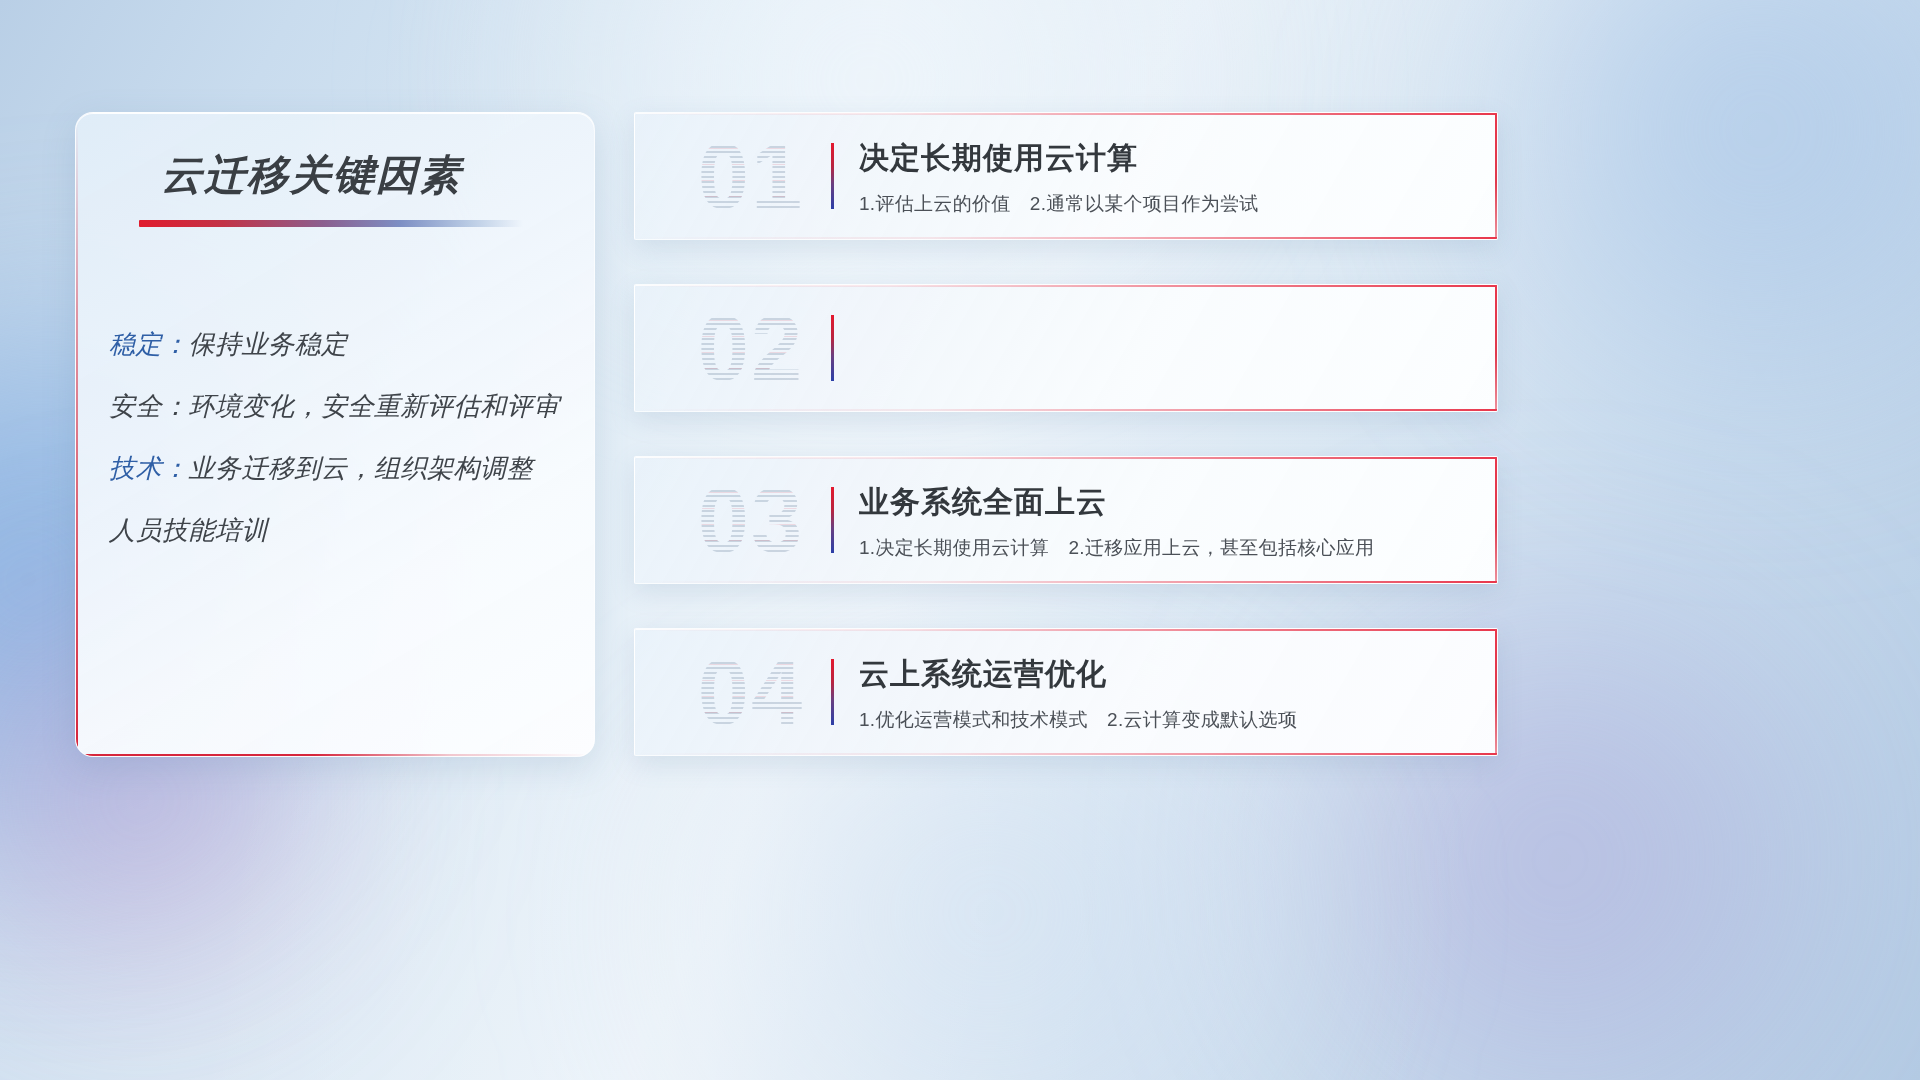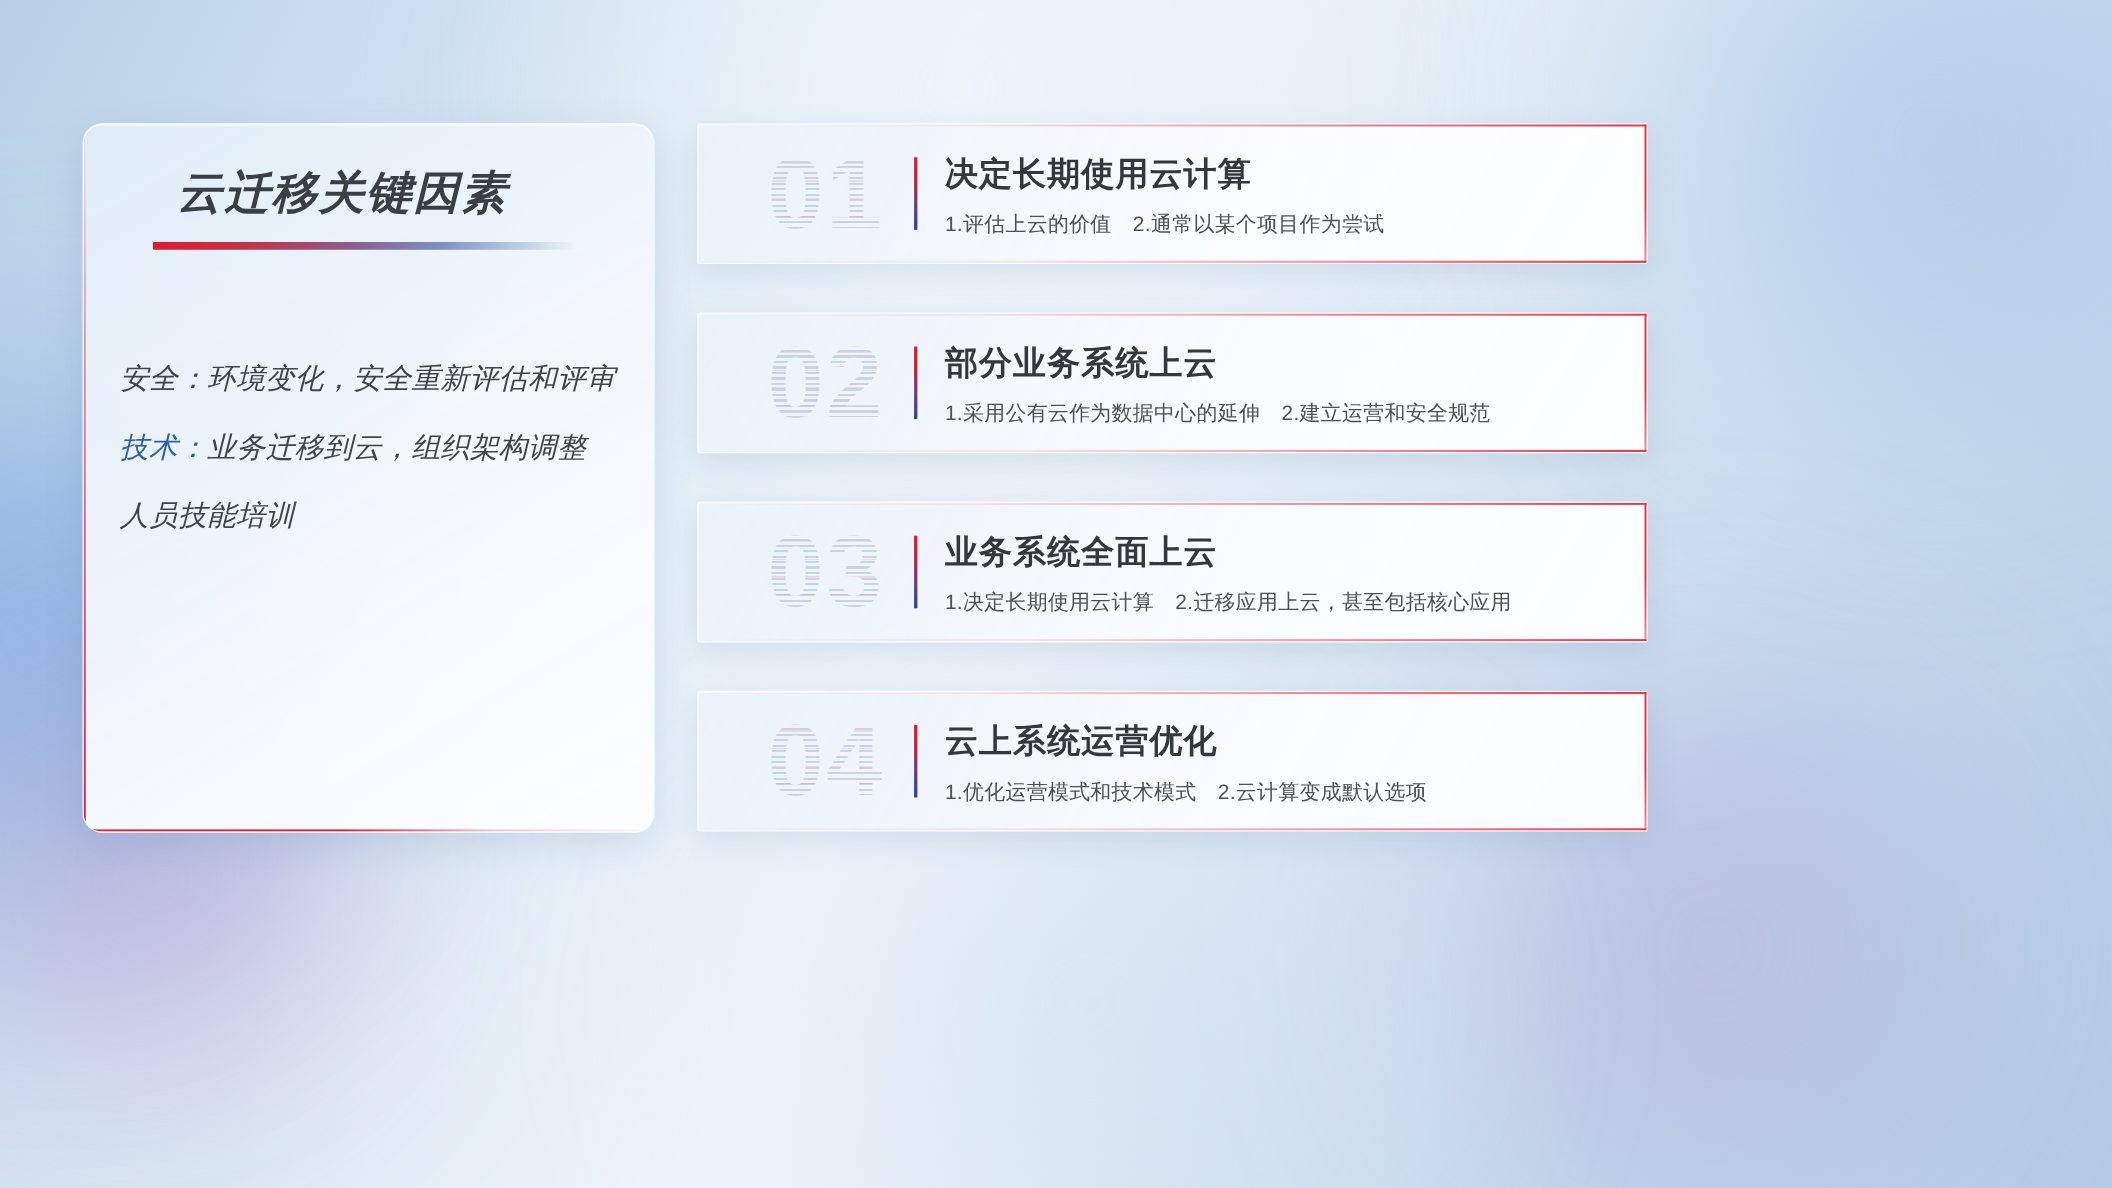--- a/index.html
+++ b/index.html
@@ -130,20 +130,23 @@
   <div class="bg-blob blob-d"></div>
   <div class="bg-blob blob-e"></div>
   <div class="bg-blob blob-f"></div>
   <div class="bg-sheen"></div>
 
   <div class="left-panel">
     <div class="panel-title">云迁移关键因素</div>
     <div class="title-rule"></div>
     <div class="kv-list">
 
+      <div class="kv-row">
+        <span class="kv-k">稳定：</span><span class="kv-v">保持业务稳定</span>
+      </div>
 
 
       <div class="kv-row">
         <span class="kv-k plain">安全：</span><span class="kv-v">环境变化，安全重新评估和评审</span>
       </div>
 
       <div class="kv-row">
         <span class="kv-k">技术：</span><span class="kv-v">业务迁移到云，组织架构调整</span>
       </div>
 
@@ -168,22 +171,20 @@
       <div class="card-sub">1.评估上云的价值　2.通常以某个项目作为尝试</div>
     </div>
 
     <div class="card">
       <div class="card-edge-top"></div>
       <div class="card-edge"></div>
       <div class="card-edge-bot"></div>
       <div class="ghost-num">02</div>
       <div class="ghost-num-tint">02</div>
       <div class="accent-bar"></div>
-      <div class="card-title">部分业务系统上云</div>
-      <div class="card-sub">1.采用公有云作为数据中心的延伸　2.建立运营和安全规范</div>
     </div>
 
     <div class="card">
       <div class="card-edge-top"></div>
       <div class="card-edge"></div>
       <div class="card-edge-bot"></div>
       <div class="ghost-num">03</div>
       <div class="ghost-num-tint">03</div>
       <div class="accent-bar"></div>
       <div class="card-title">业务系统全面上云</div>

